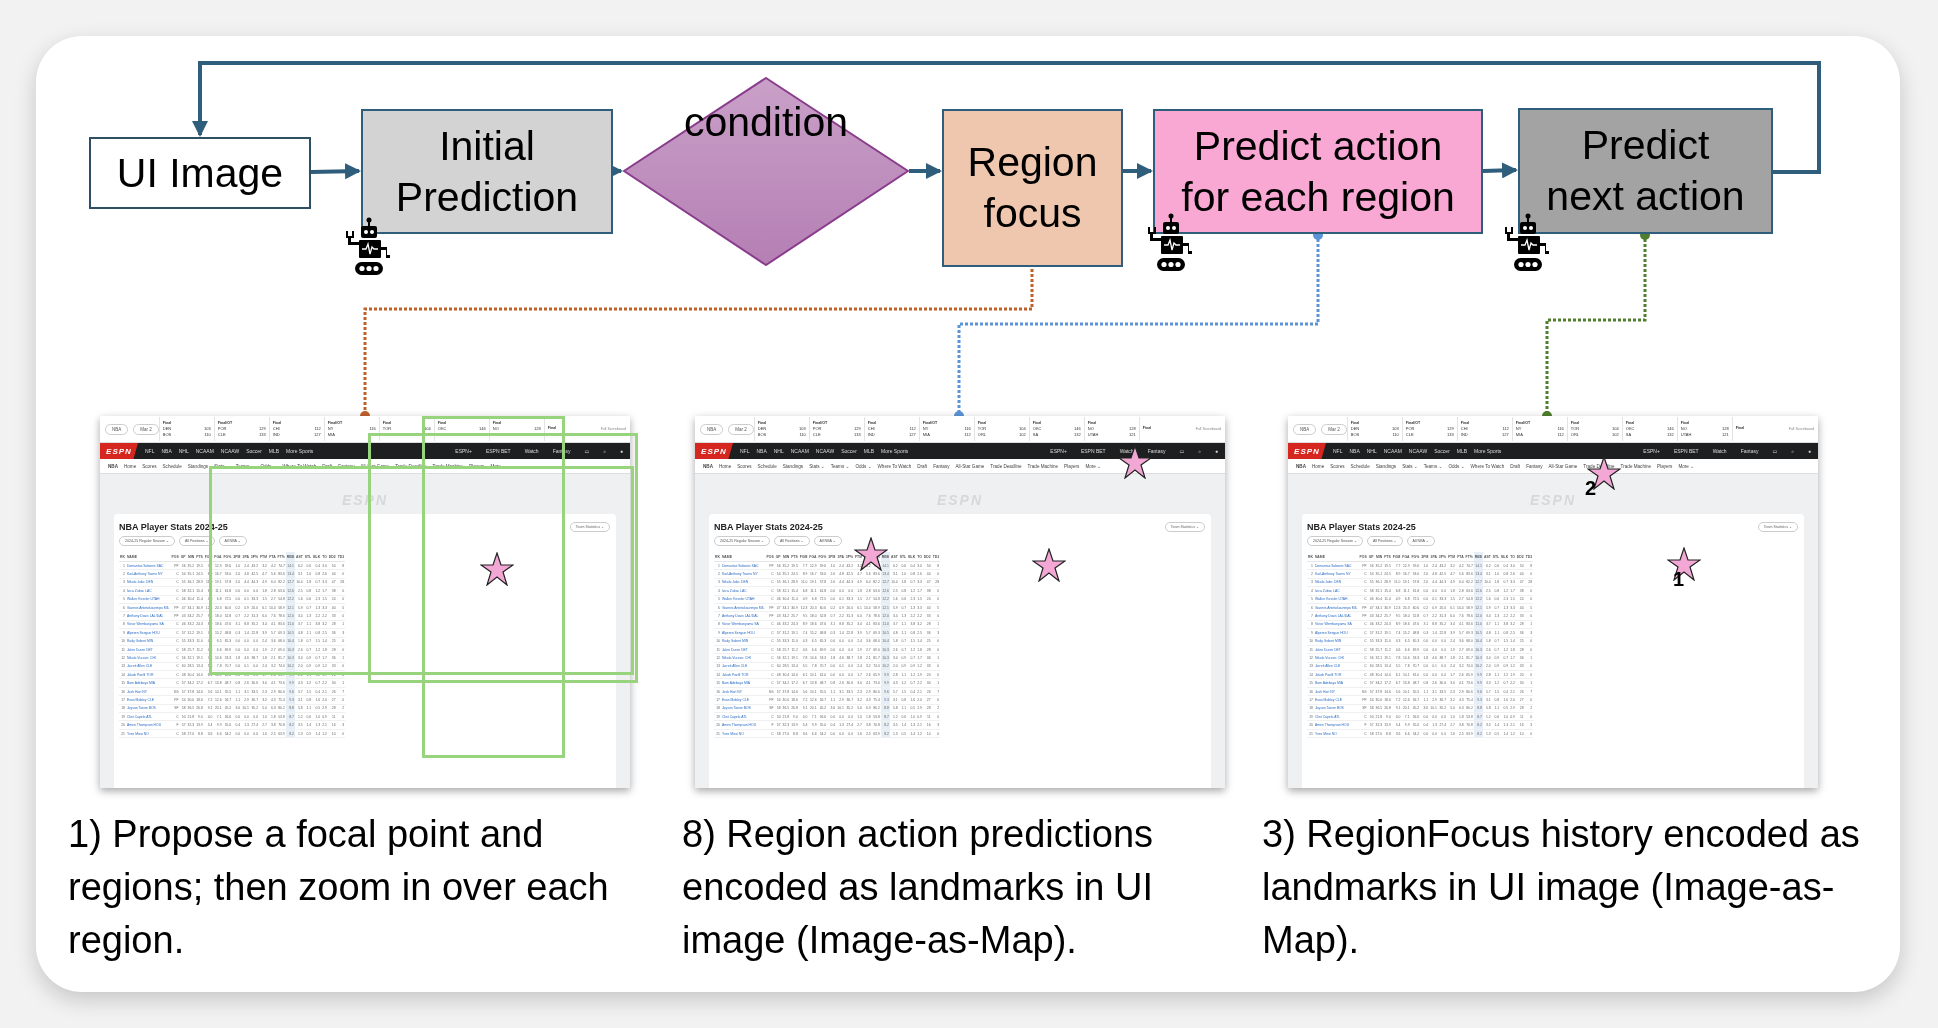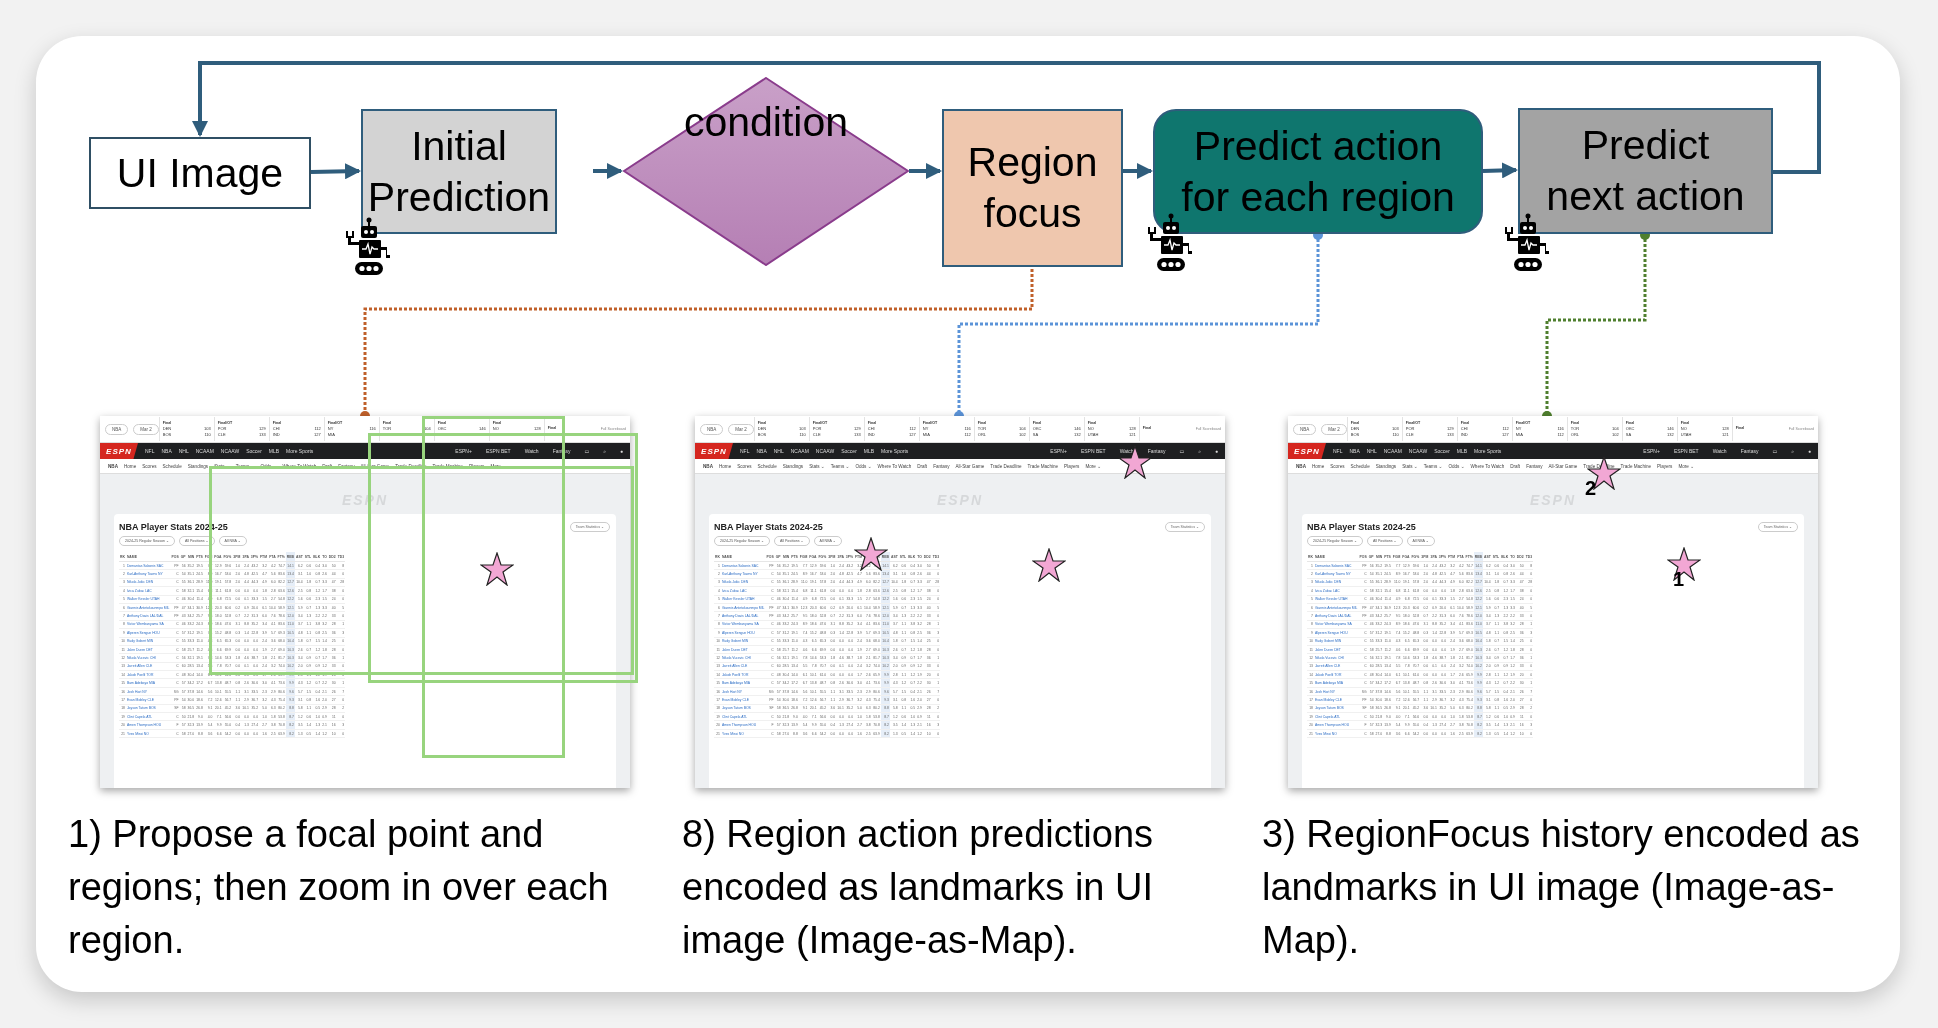--- a/index.html
+++ b/index.html
@@ -1,22 +1,22 @@
 <!DOCTYPE html>
 <html><head>
 <meta charset="utf-8">
 <style>
   html,body{margin:0;padding:0;}
   body{width:1938px;height:1028px;background:#f2f2f2;position:relative;overflow:hidden;font-family:"Liberation Sans",sans-serif;}
   .card{position:absolute;left:36px;top:36px;width:1864px;height:956px;background:#fff;border-radius:46px;box-shadow:0 8px 22px rgba(0,0,0,.18);}
   .node{position:absolute;box-sizing:border-box;border:2px solid #2f5d7c;display:flex;align-items:center;justify-content:center;text-align:center;color:#000;font-family:"Liberation Sans",sans-serif;font-size:41px;line-height:51px;}
   #n-ui{left:89px;top:137px;width:222px;height:72px;background:#fff;border-color:#2f4f64;}
-  #n-init{left:361px;top:109px;width:196px;height:125px;background:#d3d3d3;}
+  #n-init{left:361px;top:109px;width:252px;height:125px;background:#d3d3d3;}
   #n-region{left:942px;top:109px;width:181px;height:158px;background:#efc7ae;}
-  #n-pred{left:1153px;top:109px;width:330px;height:125px;background:#0f766e;border-radius:23px;}
+  #n-pred{left:1153px;top:109px;width:330px;height:125px;background:#f9a8d4;}
   #n-next{left:1518px;top:108px;width:255px;height:126px;background:#a3a3a3;}
   #n-trigger{position:absolute;left:623px;top:77px;width:286px;height:189px;}
   #n-trigger-label{position:absolute;left:623px;top:96px;width:286px;text-align:center;font-size:41px;line-height:52px;color:#000;}
   svg.overlay{position:absolute;left:0;top:0;width:1938px;height:1028px;pointer-events:none;}
   .robot{position:absolute;width:48px;height:64px;}
   
   .panel{position:absolute;top:416px;height:372px;width:530px;background:#eef0f2;box-shadow:0 3px 8px rgba(0,0,0,.35);overflow:hidden;font-family:"Liberation Sans",sans-serif;}
   #p1{left:100px;} #p2{left:695px;} #p3{left:1288px;}
   .sb{height:26px;background:#fff;border-bottom:1px solid #ddd;display:flex;align-items:center;font-size:4px;color:#333;}
   .sb .pill{border:1px solid #ccc;border-radius:8px;padding:2px 6px;margin-left:5px;color:#555;font-size:4.5px;}

